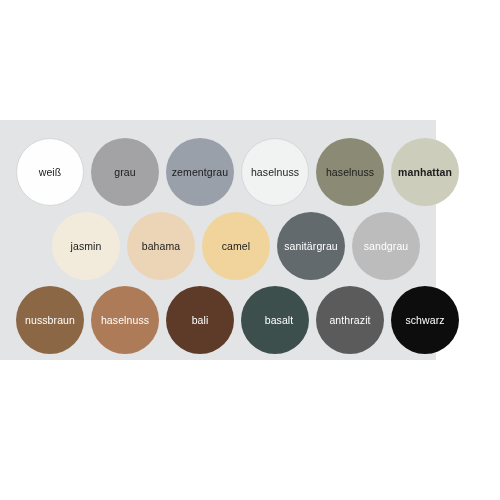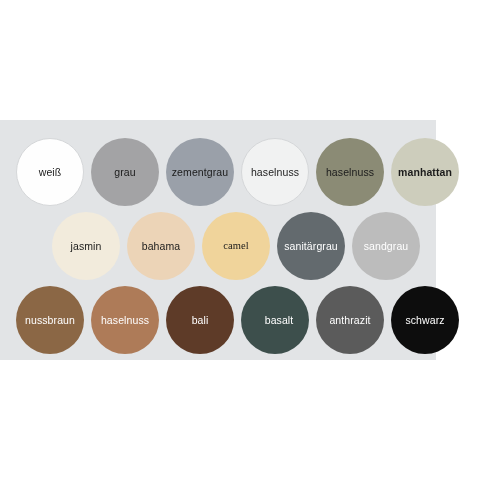--- a/index.html
+++ b/index.html
@@ -87,21 +87,21 @@
       </div>
     </div>
   <div class="swatch-row" id="swatch-row-2">
       <div class="swatch" style="background: rgb(242, 235, 220);">
         <span class="swatch-label label-dark" style="color: rgb(27, 27, 27); text-align: center;">jasmin</span>
       </div>
       <div class="swatch" style="background: rgb(236, 212, 183);">
         <span class="swatch-label label-dark" style="color: rgb(27, 27, 27);">bahama</span>
       </div>
       <div class="swatch" style="background: rgb(240, 212, 155);">
-        <span class="swatch-label label-dark" style="color: rgb(27, 27, 27); font-family: Liberation Serif, serif;">camel</span>
+        <span class="swatch-label label-dark" style="color: rgb(27, 27, 27);">camel</span>
       </div>
       <div class="swatch" style="background: rgb(99, 106, 110);">
         <span class="swatch-label label-light" style="color: rgb(255, 255, 255);">sanitärgrau</span>
       </div>
       <div class="swatch" style="background: rgb(188, 188, 188); justify-content: center;">
         <span class="swatch-label label-light" style="color: rgb(255, 255, 255);">sandgrau</span>
       </div>
     </div>
   <div class="swatch-row" id="swatch-row-3">
       <div class="swatch" style="background: rgb(139, 103, 69);">

